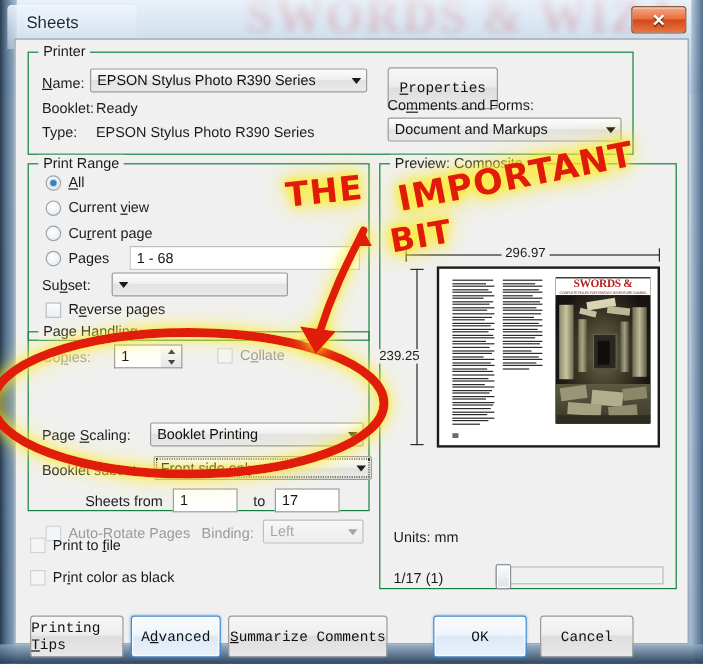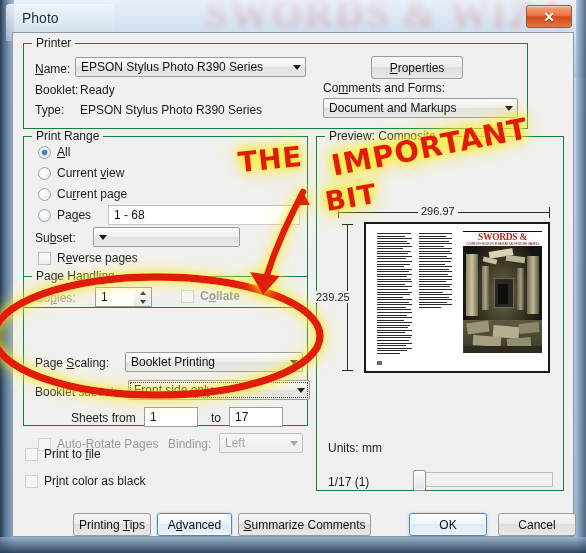--- a/index.html
+++ b/index.html
@@ -239,30 +239,29 @@
     background: linear-gradient(180deg,#fbfbfb,#eceff2);
     box-sizing: border-box;
     cursor: pointer;
   }
   .check.dim { border-color: #cfd4d8; background: #f4f5f6; }
 
   
   .btn {
     position: absolute;
     box-sizing: border-box;
-    height: 23px;
+    height: 35px;
     border: 1px solid #9b9b9b;
     border-radius: 3px;
     background: linear-gradient(180deg,#f7f7f7 0%, #ededed 45%, #dedede 50%, #e8e8e8 100%);
     font-size: 12px;
     color: #111;
     display: flex; align-items: center; justify-content: center;
     cursor: pointer;
-    font-family: Liberation Sans, sans-serif;
-    margin-left: 48px;
+    font-family: Liberation Mono, monospace;
   }
   .btn.default {
     border: 1px solid #3c8ad4;
     box-shadow: inset 0 0 0 1px #ffffff, 0 0 2px rgba(60,138,212,0.5);
     background: linear-gradient(180deg,#fbfdff 0%, #eef5fc 45%, #dce9f7 50%, #e9f2fb 100%);
   }
 
   
   .page-frame {
     position: absolute;
@@ -372,21 +371,21 @@
       <div class="bleed-text">SWORDS &amp; WIZA</div>
       <div class="bleed-sub">COMPLETE RULES FOR FANTASY ADVENTURE GAMING</div>
     </div>
     <div class="glass-sheen"></div>
     <div class="glass-left"></div>
     <div class="glass-right"></div>
     <div class="glass-bottom"></div>
   </div>
 
   <div class="title-tab"></div>
-  <div class="title-text">Photo</div>
+  <div class="title-text">Sheets</div>
 
   <div class="close-btn">
     <span class="close-x">✕</span>
   </div>
 
   <div class="dialog">
 
     <div class="group" style="left:10px; top:10px; width:505px; height:86px;">
       <span class="legend">Printer</span>
     </div>
@@ -401,21 +400,21 @@
     <span class="lbl" style="left:22px; top:50px;">Booklet:</span>
     <span class="lbl" style="left:67px; top:50px;">Ready</span>
     <span class="lbl" style="left:310px; top:48px;">Co<span class="u">m</span>ments and Forms:</span>
     <span class="lbl" style="left:22px; top:70px;">Type:</span>
     <span class="lbl" style="left:67px; top:70px;">EPSON Stylus Photo R390 Series</span>
     <div class="combo" style="left:310px; top:65px; width:195px;">
       <span class="ctext">Document and Markups</span>
       <span class="carrow"></span>
     </div>
 
-    <div class="group" style="left:10px; top:103px; width:285px; height:172px;">
+    <div class="group" style="left:10px; top:103px; width:285px; height:148px;">
       <span class="legend">Print Range</span>
     </div>
 
     <div class="radio on" style="left:25px; top:113px;"></div>
     <span class="lbl" style="left:44px; top:112px;"><span class="u">A</span>ll</span>
 
     <div class="radio" style="left:25px; top:134px;"></div>
     <span class="lbl" style="left:44px; top:133px;">Current <span class="u">v</span>iew</span>
 
     <div class="radio" style="left:25px; top:155px;"></div>
@@ -437,21 +436,21 @@
       <span class="legend">Page Handling</span>
     </div>
 
     <span class="lbl dim" style="left:22px; top:258px;">Co<span class="u">p</span>ies:</span>
     <div class="textbox" style="left:82px; top:254px; width:39px; border-right:none;">1</div>
     <div class="spin" style="left:121px; top:254px;">
       <div class="up"></div>
       <div class="dn"></div>
     </div>
     <div class="check dim" style="left:168px; top:257px;"></div>
-    <span class="lbl dim" style="left:187px; top:256px;font-weight:bold;">C<span class="u">o</span>llate</span>
+    <span class="lbl dim" style="left:187px; top:256px;">C<span class="u">o</span>llate</span>
 
     <span class="lbl" style="left:22px; top:323px;">Page <span class="u">S</span>caling:</span>
     <div class="combo" style="left:112px; top:319px; width:178px;">
       <span class="ctext">Booklet Printing</span>
       <span class="carrow"></span>
     </div>
 
     <span class="lbl" style="left:22px; top:352px;">Booklet subset:</span>
     <div class="combo focused" style="left:115px; top:347px; width:182px;">
       <span class="ctext">Front side only</span>

